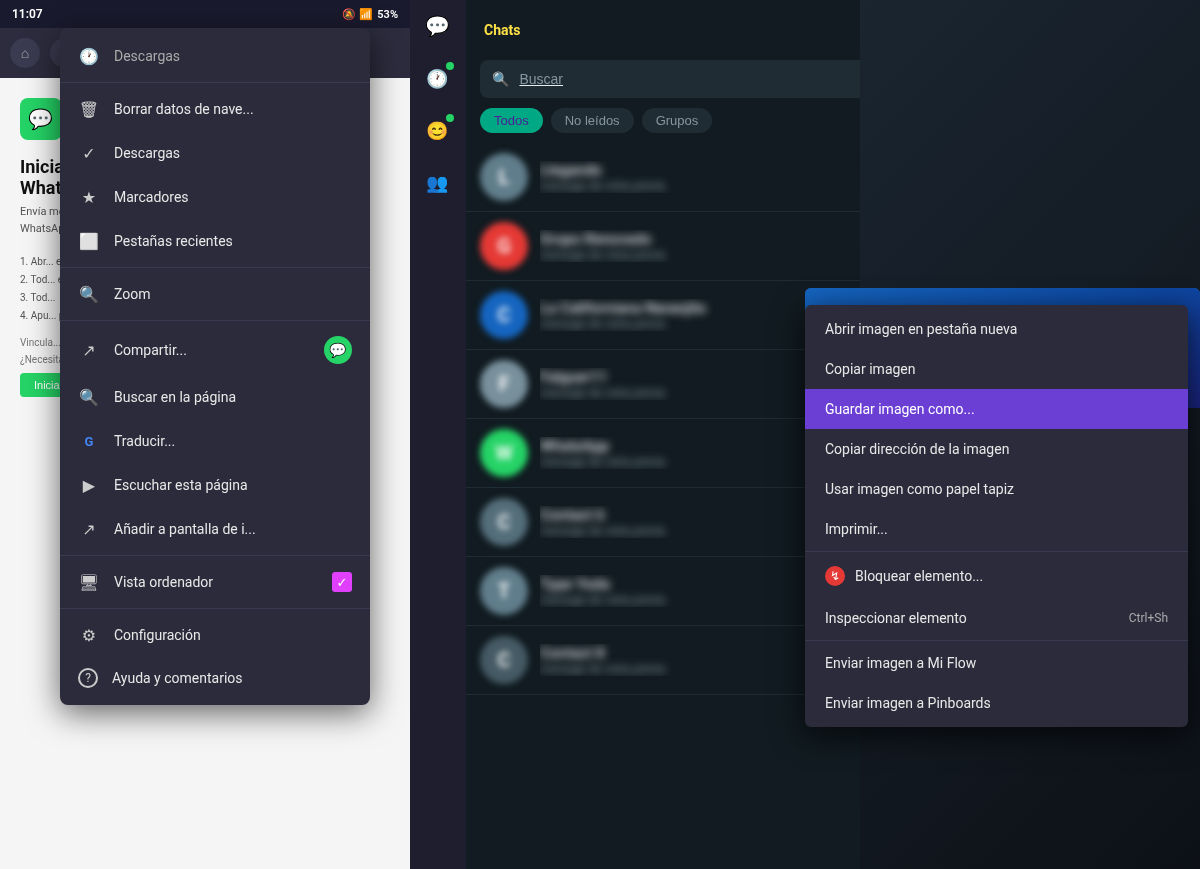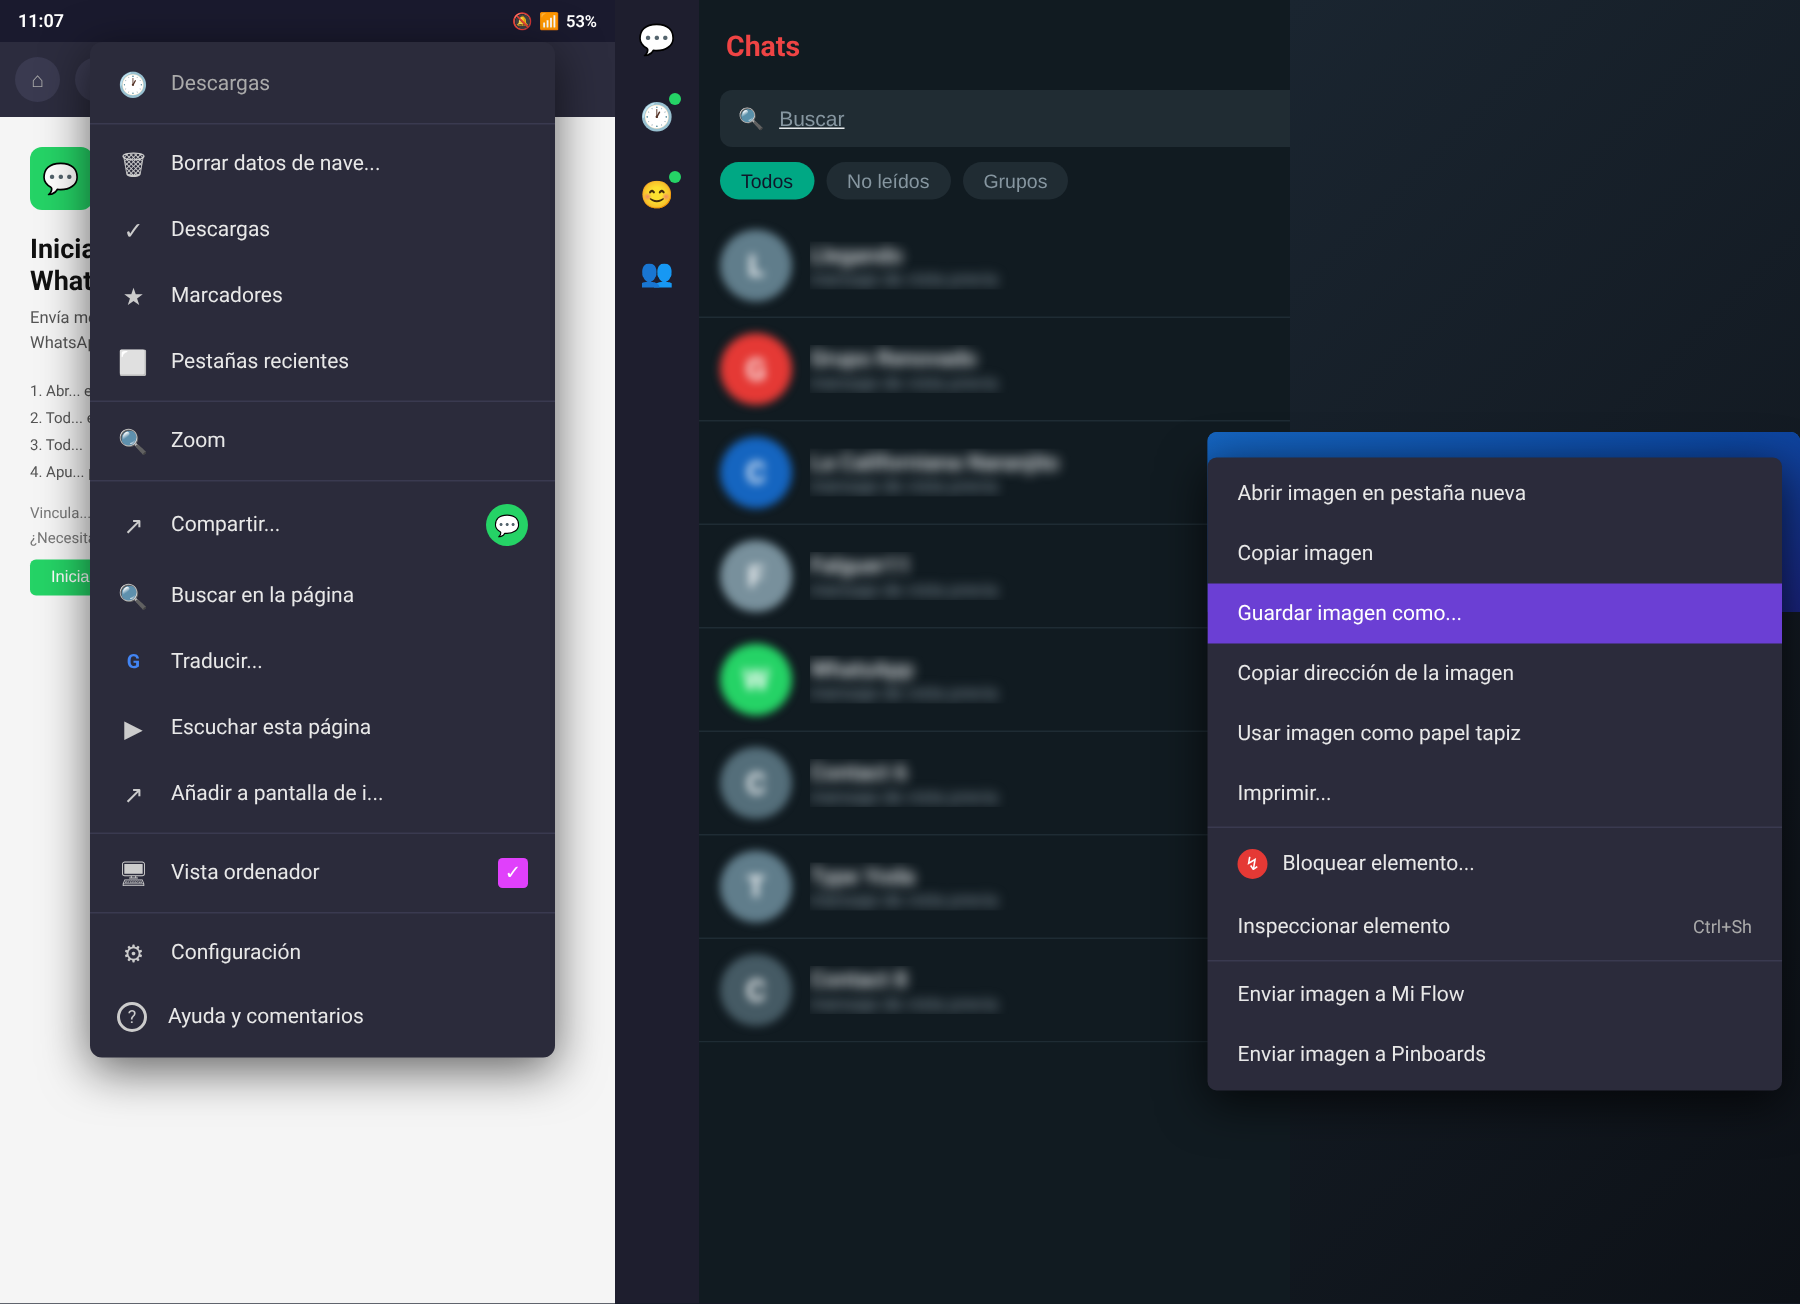--- a/index.html
+++ b/index.html
@@ -194,23 +194,23 @@
     
     .chats-header {
       height: 60px;
       display: flex;
       align-items: center;
       padding: 0 18px;
       justify-content: space-between;
       background: #111b21;
     }
     .chats-title {
-      font-size: 19px;
+      font-size: 14px;
       font-weight: 700;
-      color: #ef4444;
+      color: #fde047;
     }
     .chats-header-actions {
       display: flex; align-items: center; gap: 10px;
     }
     .avatar-circle {
       width: 40px; height: 40px;
       border-radius: 50%;
       background: linear-gradient(135deg, #00a884, #005c4b);
       display: flex; align-items: center; justify-content: center;
       color: white; font-size: 18px; font-weight: 700;
@@ -250,21 +250,21 @@
       display: flex; gap: 8px;
       padding: 0 14px 10px;
     }
     .filter-tab {
       padding: 5px 14px;
       border-radius: 20px;
       font-size: 13px;
       cursor: pointer;
       border: none;
     }
-    .filter-tab.active { background: #00a884; color: #0f172a; }
+    .filter-tab.active { background: #00a884; color: #4c1d95; }
     .filter-tab.inactive { background: #202c33; color: #8696a0; }
 
     
     .chat-list { overflow-y: auto; }
     .chat-item {
       display: flex; align-items: center;
       padding: 10px 14px;
       gap: 12px;
       cursor: pointer;
       border-bottom: 1px solid #1f2c34;

